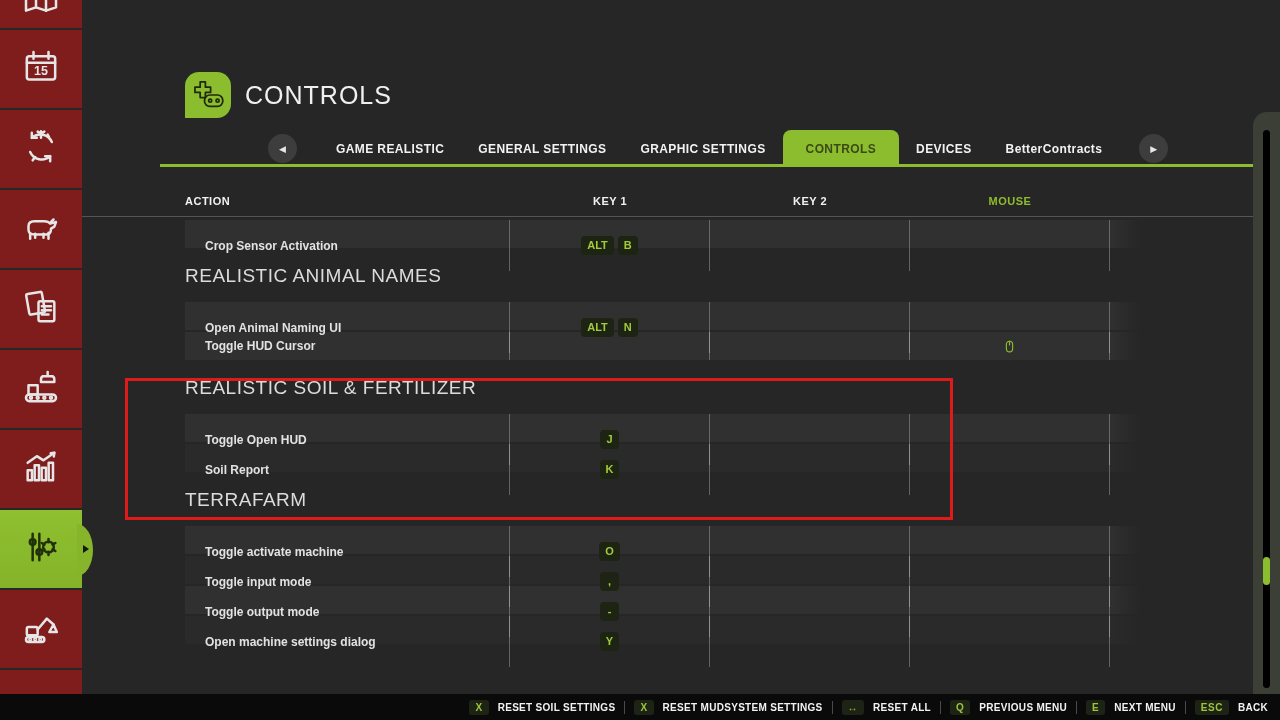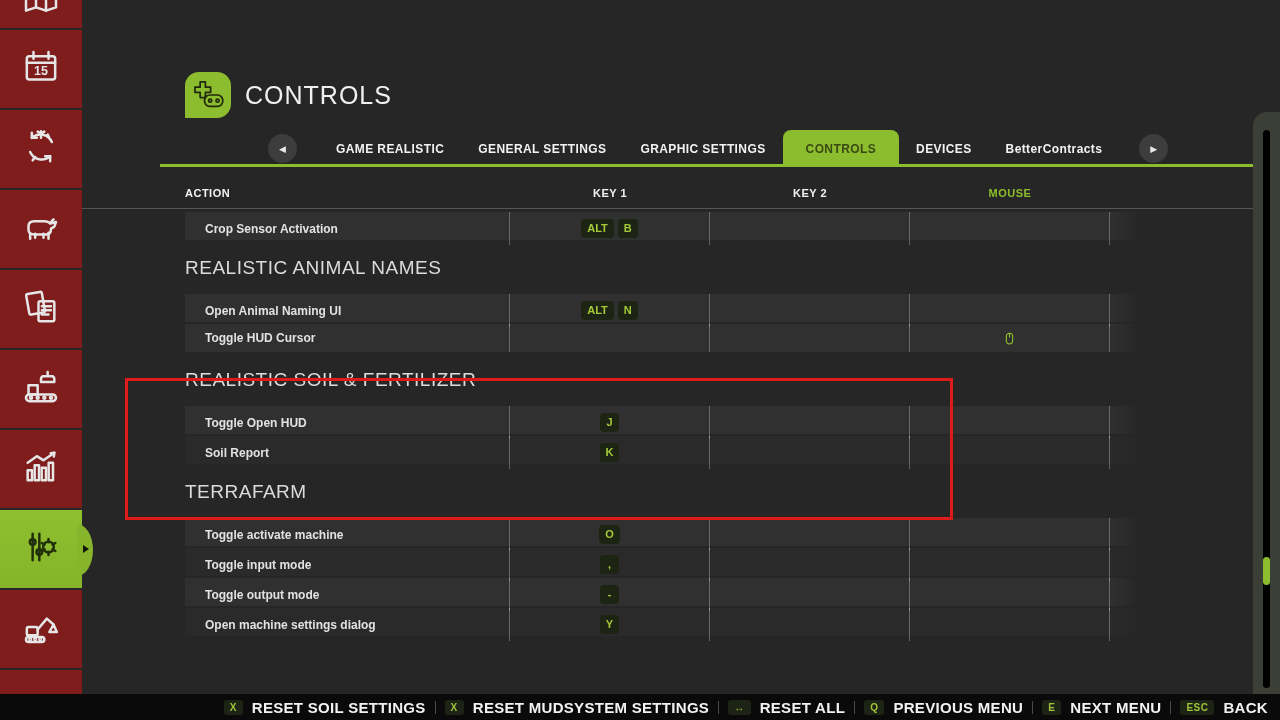--- a/index.html
+++ b/index.html
@@ -31,43 +31,43 @@
   .tab-arrow { align-self:center; width:29px; height:29px; border-radius:50%; background:#3d3d3d; color:#e8e8e8;
     display:flex; align-items:center; justify-content:center; font-size:9px; margin-right:22px; }
   .tab-arrow.right { margin:0 0 0 20px; }
   .tab { display:flex; align-items:center; padding:0 17px; color:#f2f2f2; font-size:12px; font-weight:700; letter-spacing:.4px; }
   .tab.active { background:#8cbd2e; color:#3a4a14; border-radius:8px 8px 0 0; padding:0 23px; }
   .green-underline { position:absolute; left:78px; right:27px; top:148px; height:3px; background:#8cbd2e; }
 
   
   .table-wrap { position:absolute; left:103px; right:0; top:151px; }
   .grid { display:grid; grid-template-columns:325px 200px 200px 200px 30px; }
-  .colheader { height:41px; align-items:end; padding-bottom:9px; }
+  .colheader { height:41px; align-items:end; padding-bottom:9px;margin-top:8px; }
   .colheader .c { color:#f2f2f2; font-size:11px; font-weight:700; letter-spacing:.5px; text-align:center; }
   .colheader .c.first { text-align:left; }
   .colheader .c.mouse { color:#8cbd2e; }
   .header-line { height:1px; background:rgba(255,255,255,.22); margin-left:-103px; }
   .sections { padding-top:3px; }
   .section-title { margin:17px 0 15px 0; height:22px; line-height:22px; color:#dcdcdc; font-size:19px; letter-spacing:.5px; font-weight:400; }
   .krow { height:28px; margin-bottom:2px; align-items:center;
     background:linear-gradient(90deg, var(--rc) 0, var(--rc) 925px, rgba(0,0,0,0) 955px); }
   .krow.odd { --rc:#303030; } .krow.even { --rc:#2a2a2a; }
   .krow .cell { height:100%; display:flex; align-items:center; justify-content:center; border-right:1px solid rgba(255,255,255,.28); }
   .krow .cell.last { border-right:none; }
   .krow .action { justify-content:flex-start; padding-left:20px; color:#e2e2e2; font-size:12px; font-weight:700;text-align:center; }
   .kbadge { min-width:19px; height:19px; line-height:19px; padding:0 6px; border-radius:4px; background:#1d2413;
-    color:#a4ca38; font-size:11px; font-weight:700; text-align:center; margin:7px 2px; }
+    color:#a4ca38; font-size:11px; font-weight:700; text-align:center; margin:16px 2px; }
   .mouse-glyph { color:#8cbd2e; display:flex; } .mouse-glyph svg { width:15px; height:15px; }
 
   
   .footer { position:absolute; left:0; right:0; bottom:0; height:26px; background:#0a0a0a; z-index:8;
     display:flex; align-items:center; justify-content:flex-end; padding-right:12px; }
   .fitem { display:flex; align-items:center; gap:9px; }
   .fkey { background:#1e2415; color:#9ec43a; border-radius:3px; font-size:10px; font-weight:700; padding:2px 6px; letter-spacing:.5px; }
-  .flabel { color:#f2f2f2; font-size:15px; font-weight:700; letter-spacing:.3px; }
+  .flabel { color:#f2f2f2; font-size:10px; font-weight:700; letter-spacing:.3px; }
   .fsep { width:1px; height:13px; background:#4a4a4a; margin:0 9px; }
 
   
   .scroll-shell { position:absolute; right:0; top:112px; width:27px; height:594px; background:#3b3f36; border-radius:14px 0 0 14px; z-index:4; }
   .scroll-track { position:absolute; left:10px; top:18px; width:7px; height:558px; background:#000; border-radius:4px; }
   .scroll-thumb { position:absolute; left:0; top:427px; width:7px; height:28px; background:#8cbd2e; border-radius:4px; }
 
   
   .red-box { position:absolute; left:125px; top:378px; width:828px; height:142px; border:3px solid #df1a1a; z-index:9; pointer-events:none; }
 </style>

